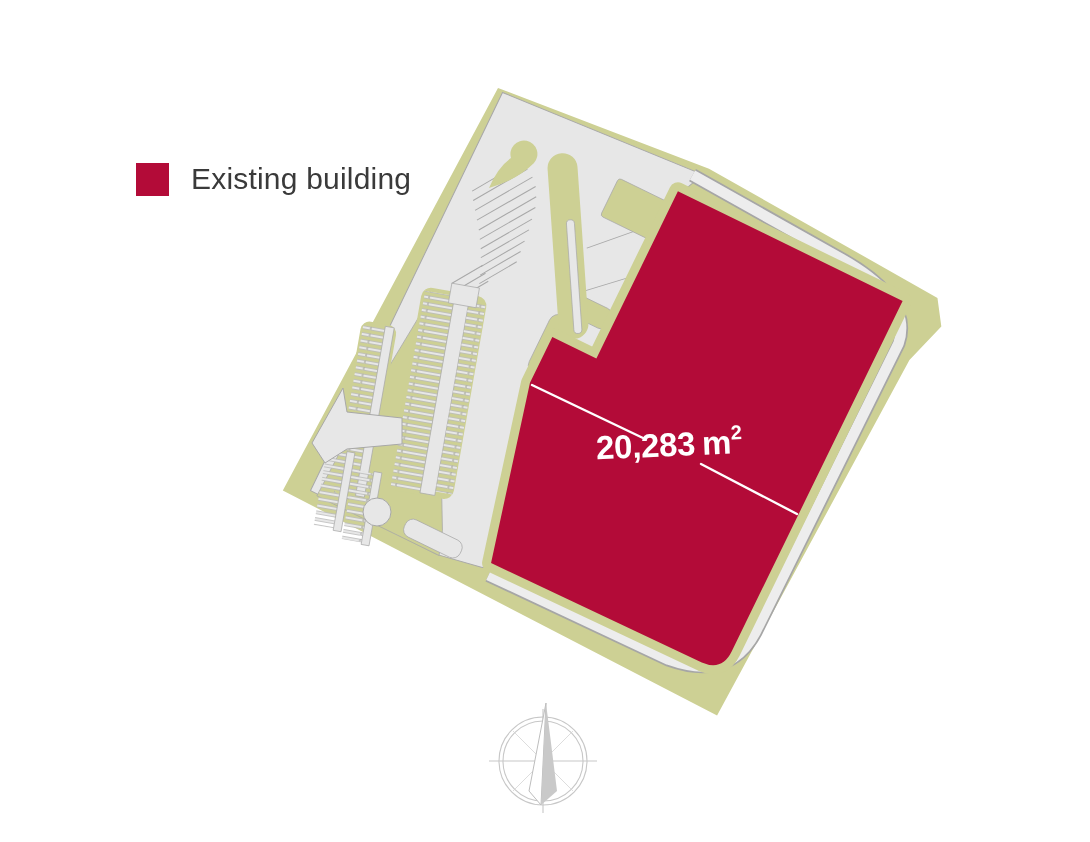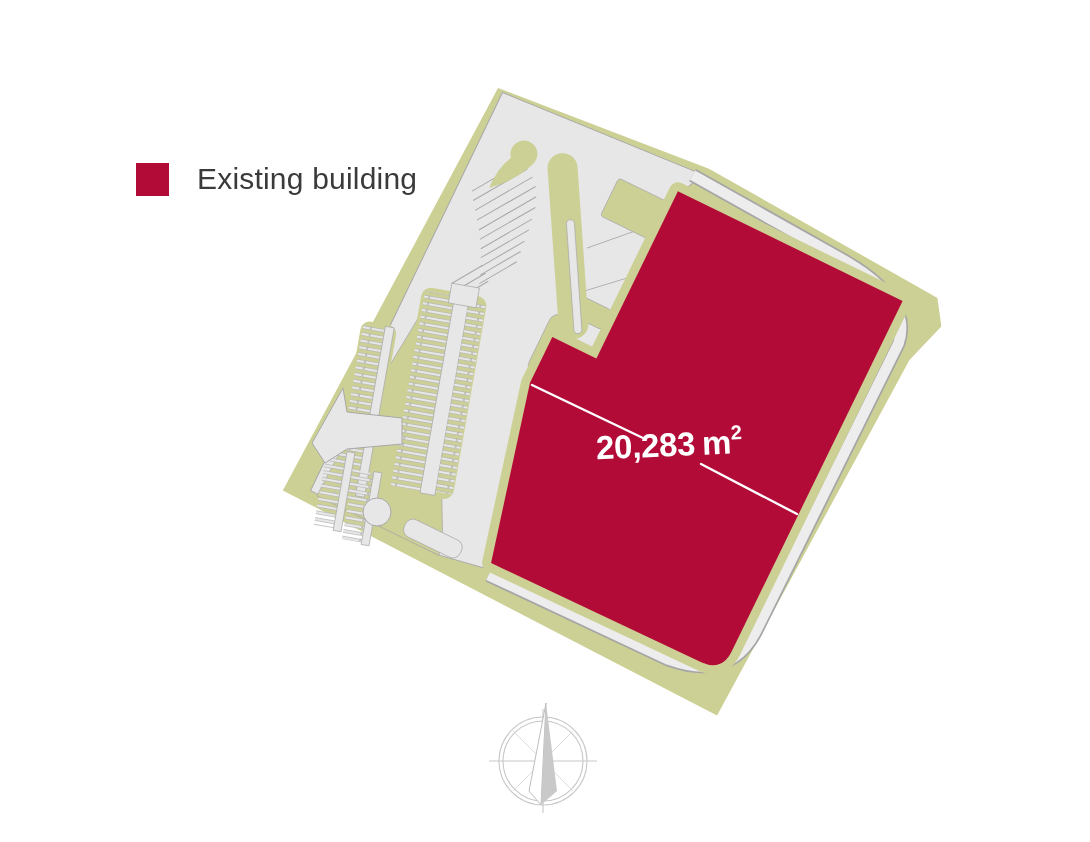--- a/index.html
+++ b/index.html
@@ -18,21 +18,21 @@
   .road-fill{fill:none;stroke:#EDEDED;stroke-width:10.5;stroke-linejoin:round;}
   .building{fill:#B30B38;stroke:#CDD094;stroke-width:18;stroke-linejoin:round;paint-order:stroke;}
   .dim{stroke:#FFFFFF;stroke-width:2.4;stroke-linecap:round;}
   .compass-line{stroke:#C7C7C7;stroke-width:1.1;fill:none;}
   .compass-line-thin{stroke:#D4D4D4;stroke-width:0.8;fill:none;}
   .needle-left{fill:#FFFFFF;stroke:#BDBDBD;stroke-width:1;}
   .needle-right{fill:#C9C9C9;}
 
   
   #legend{position:absolute;left:136px;top:162px;display:flex;align-items:center;}
-  #legend-label{margin-left:28px;font-size:30px;color:#3A3A3A;letter-spacing:0.2px;}
+  #legend-label{margin-left:22px;font-size:30px;color:#3A3A3A;letter-spacing:0.2px;}
 
   
   #area-label{position:absolute;left:596px;top:425px;width:200px;color:#FFFFFF;
               font-size:33px;font-weight:bold;letter-spacing:-0.3px;
               transform:rotate(-2.5deg);white-space:nowrap;}
   #area-label .unit{margin-left:7px;}
   #area-label sup{font-size:20px;position:relative;top:-2px;}
 </style>
 </head>
 <body>

